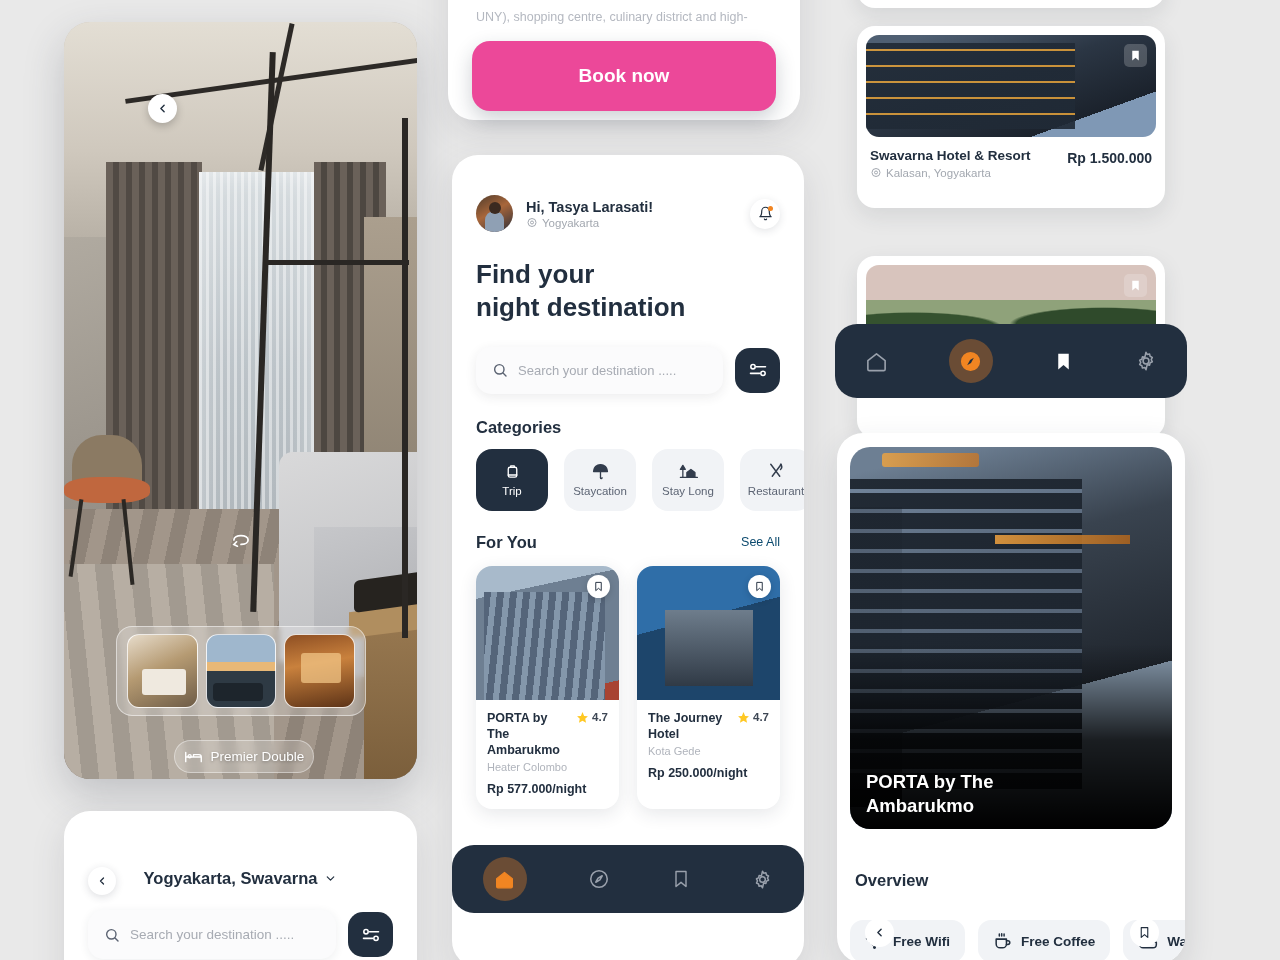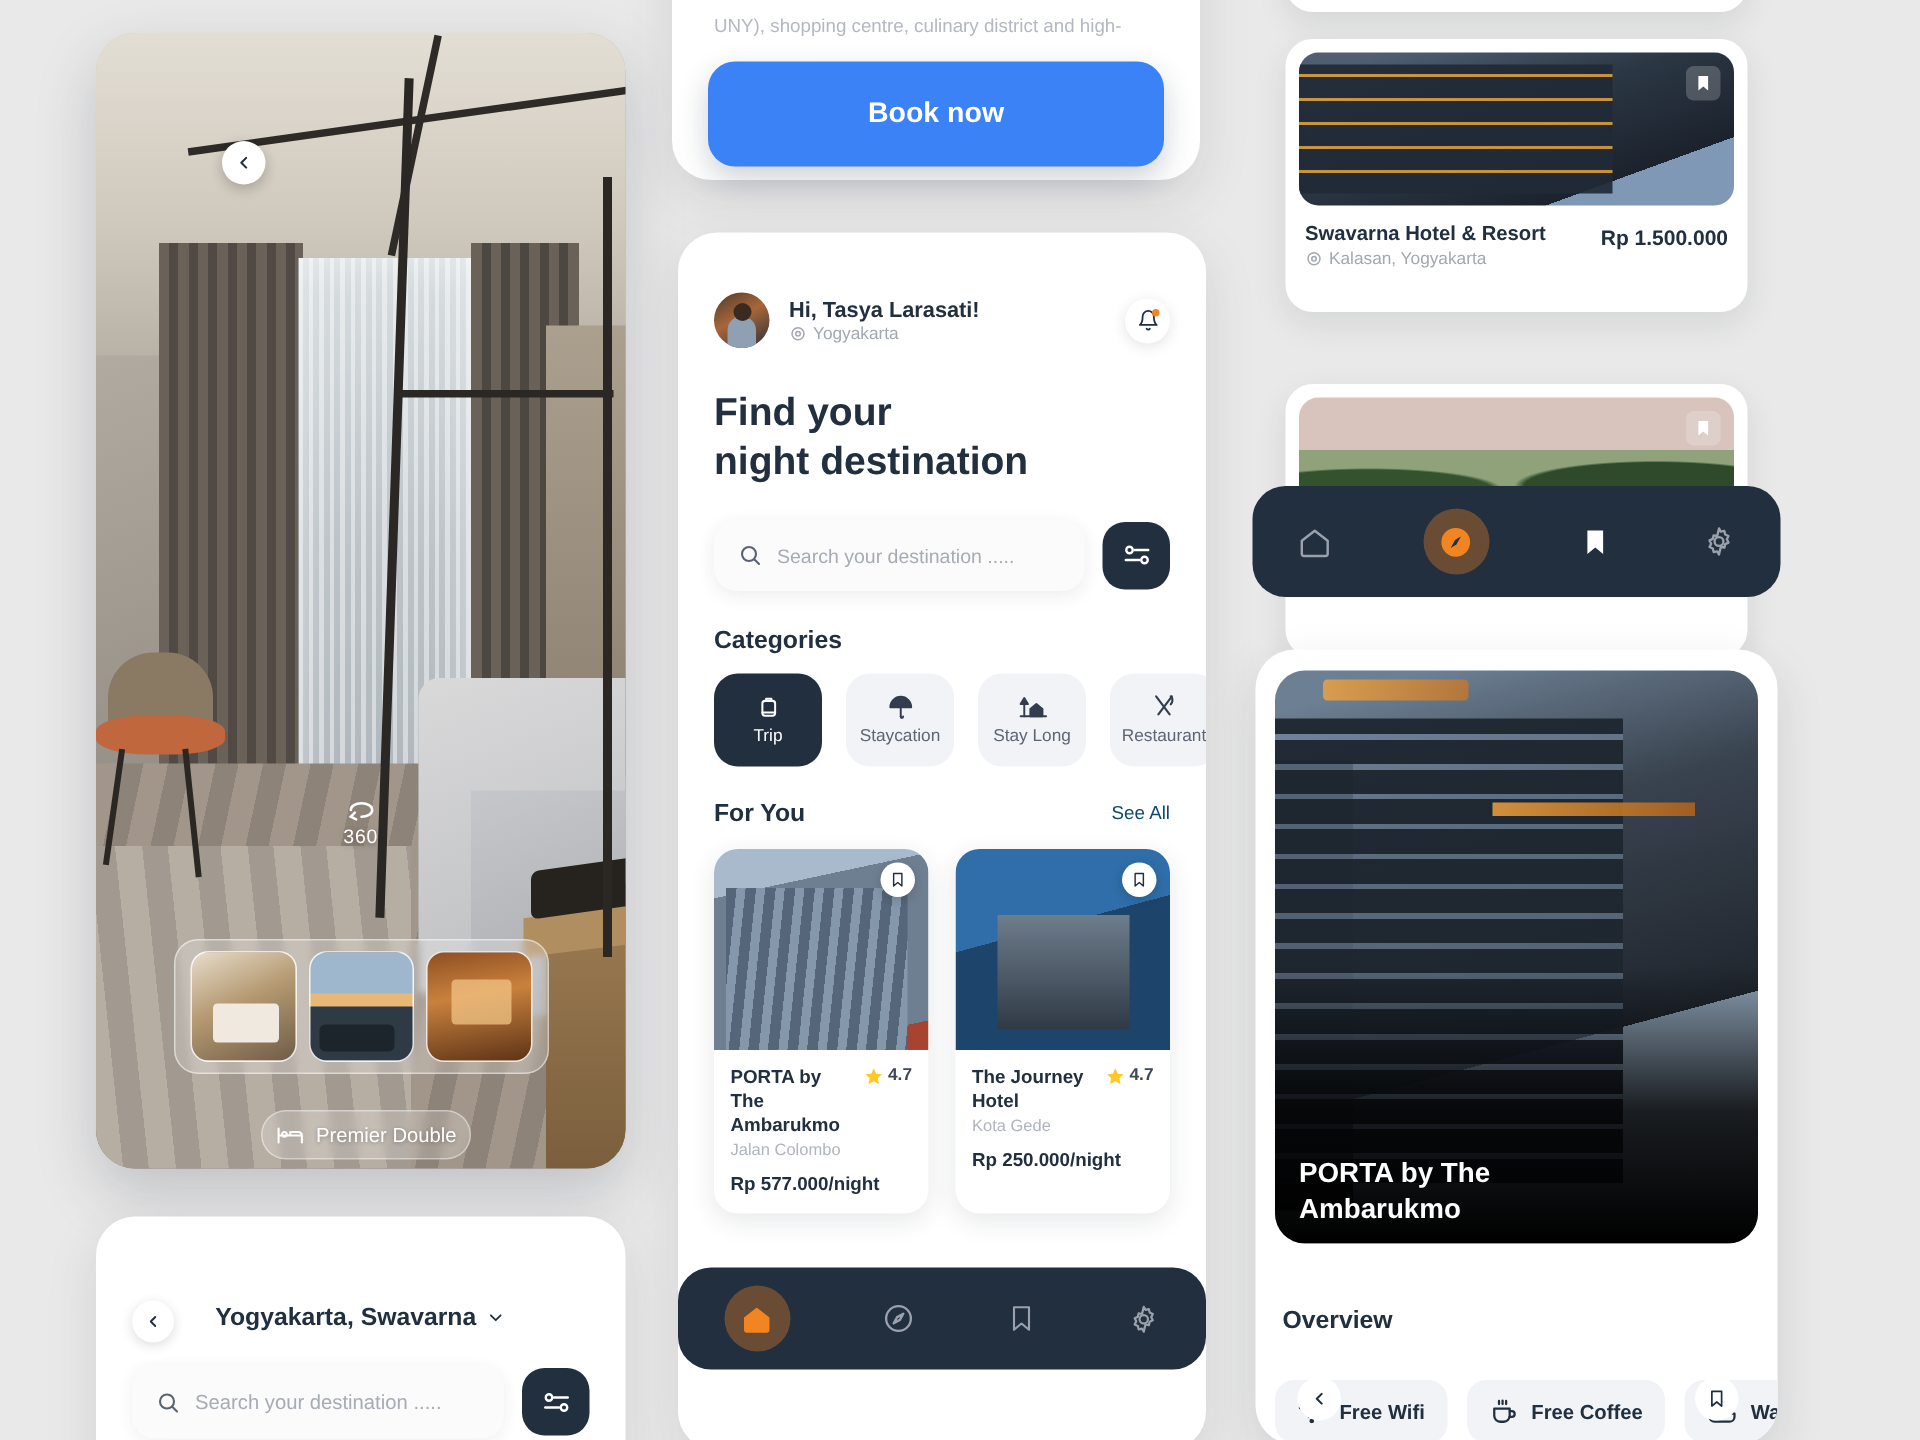--- a/index.html
+++ b/index.html
@@ -114,21 +114,21 @@
      display:flex; align-items:center; justify-content:center; }
 
   
   #panel-booknow {
     position:absolute; left:448px; top:-120px; width:352px; height:240px;
     border-radius:0 0 26px 26px;
   }
   .bn-text { padding:128px 28px 0 28px; font-size:12.5px; color:#b4b8c0; line-height:1.5;
      white-space:nowrap; overflow:hidden; }
   .bn-btn {
-    margin:14px 24px 0 24px; height:70px; border-radius:18px; background:#3b82f6;
+    margin:14px 24px 0 24px; height:70px; border-radius:18px; background:#ec4899;
     color:#fff; font-size:19px; font-weight:700; display:flex; align-items:center;
     justify-content:center; box-shadow:0 8px 20px rgba(34,47,63,.22);
   }
 
   
   #panel-home {
     position:absolute; left:452px; top:155px; width:352px; height:812px;
     border-radius:26px; overflow:hidden;
   }
   .hm-inner { padding:40px 24px 0 24px; }
@@ -288,21 +288,20 @@
       <svg width="13" height="13" viewBox="0 0 24 24" fill="none" stroke="#222f3f" stroke-width="2.6" stroke-linecap="round" stroke-linejoin="round">
         <polyline points="15 18 9 12 15 6"></polyline>
       </svg>
     </div>
 
     <div class="rm-360">
       <svg width="22" height="16" viewBox="0 0 24 18" fill="none" stroke="#fff" stroke-width="1.9" stroke-linecap="round" style="margin:0 auto;">
         <path d="M4 9c0-3 3.6-5 8-5s8 2 8 5-3.6 5-8 5"></path>
         <polyline points="7 11 4 14 8 16"></polyline>
       </svg>
-      <div class="lbl">360</div>
     </div>
 
     <div class="rm-thumbs">
       <div class="rm-thumb th1"></div>
       <div class="rm-thumb th2"></div>
       <div class="rm-thumb th3"></div>
     </div>
 
     <div class="rm-bedtype">
       <svg width="19" height="14" viewBox="0 0 24 18" fill="none" stroke="#fff" stroke-width="1.8" stroke-linecap="round" stroke-linejoin="round">
@@ -449,21 +448,21 @@
           <div class="hc-body">
             <div class="hc-title">
               <span class="t">PORTA by The Ambarukmo</span>
               <span class="hc-rate">
                 <svg width="13" height="13" viewBox="0 0 24 24" fill="#ffc823">
                   <polygon points="12,2 15,9 22,9.5 17,14.5 18.5,21.5 12,18 5.5,21.5 7,14.5 2,9.5 9,9"></polygon>
                 </svg>
                 <span>4.7</span>
               </span>
             </div>
-            <div class="hc-sub">Jalan Colombo</div>
+            <div class="hc-sub">Heater Colombo</div>
             <div class="hc-price">Rp 577.000/night</div>
           </div>
         </div>
 
         <div class="hc">
           <div class="hc-img b">
             <div class="icon-btn hc-bm">
               <svg width="11" height="11" viewBox="0 0 24 24" fill="none" stroke="#222f3f" stroke-width="2.1" stroke-linejoin="round">
                 <path d="M6 3h12v18l-6-5-6 5z"></path>
               </svg>

